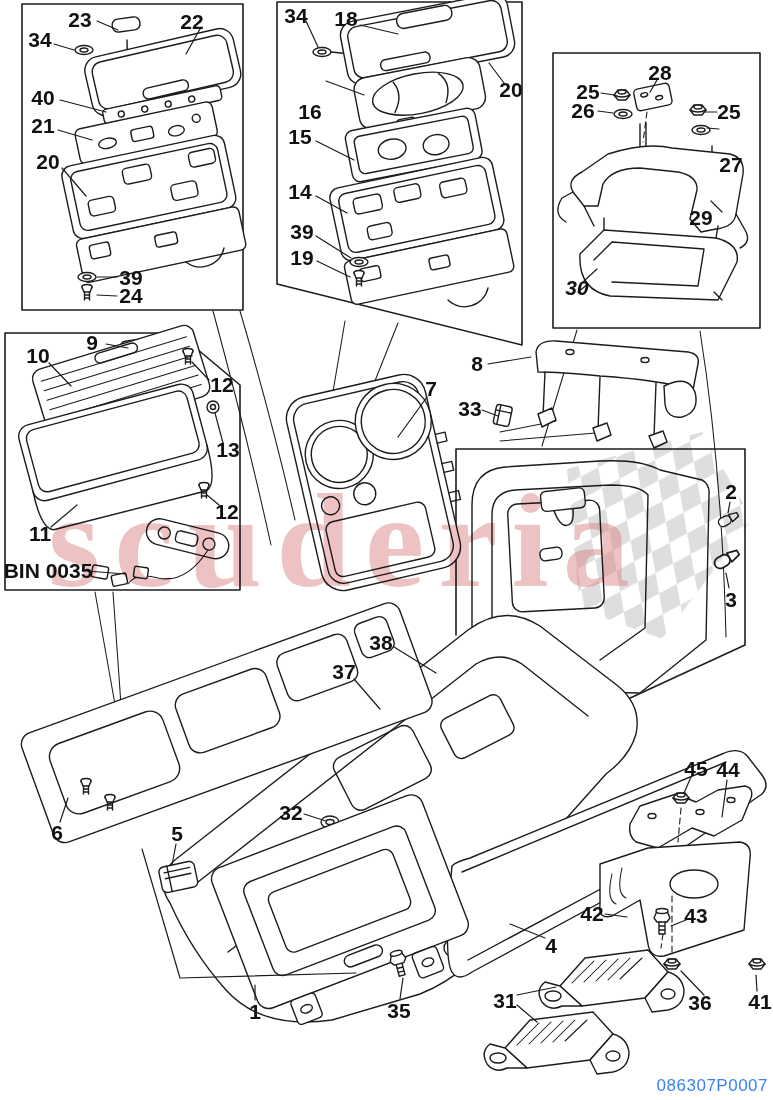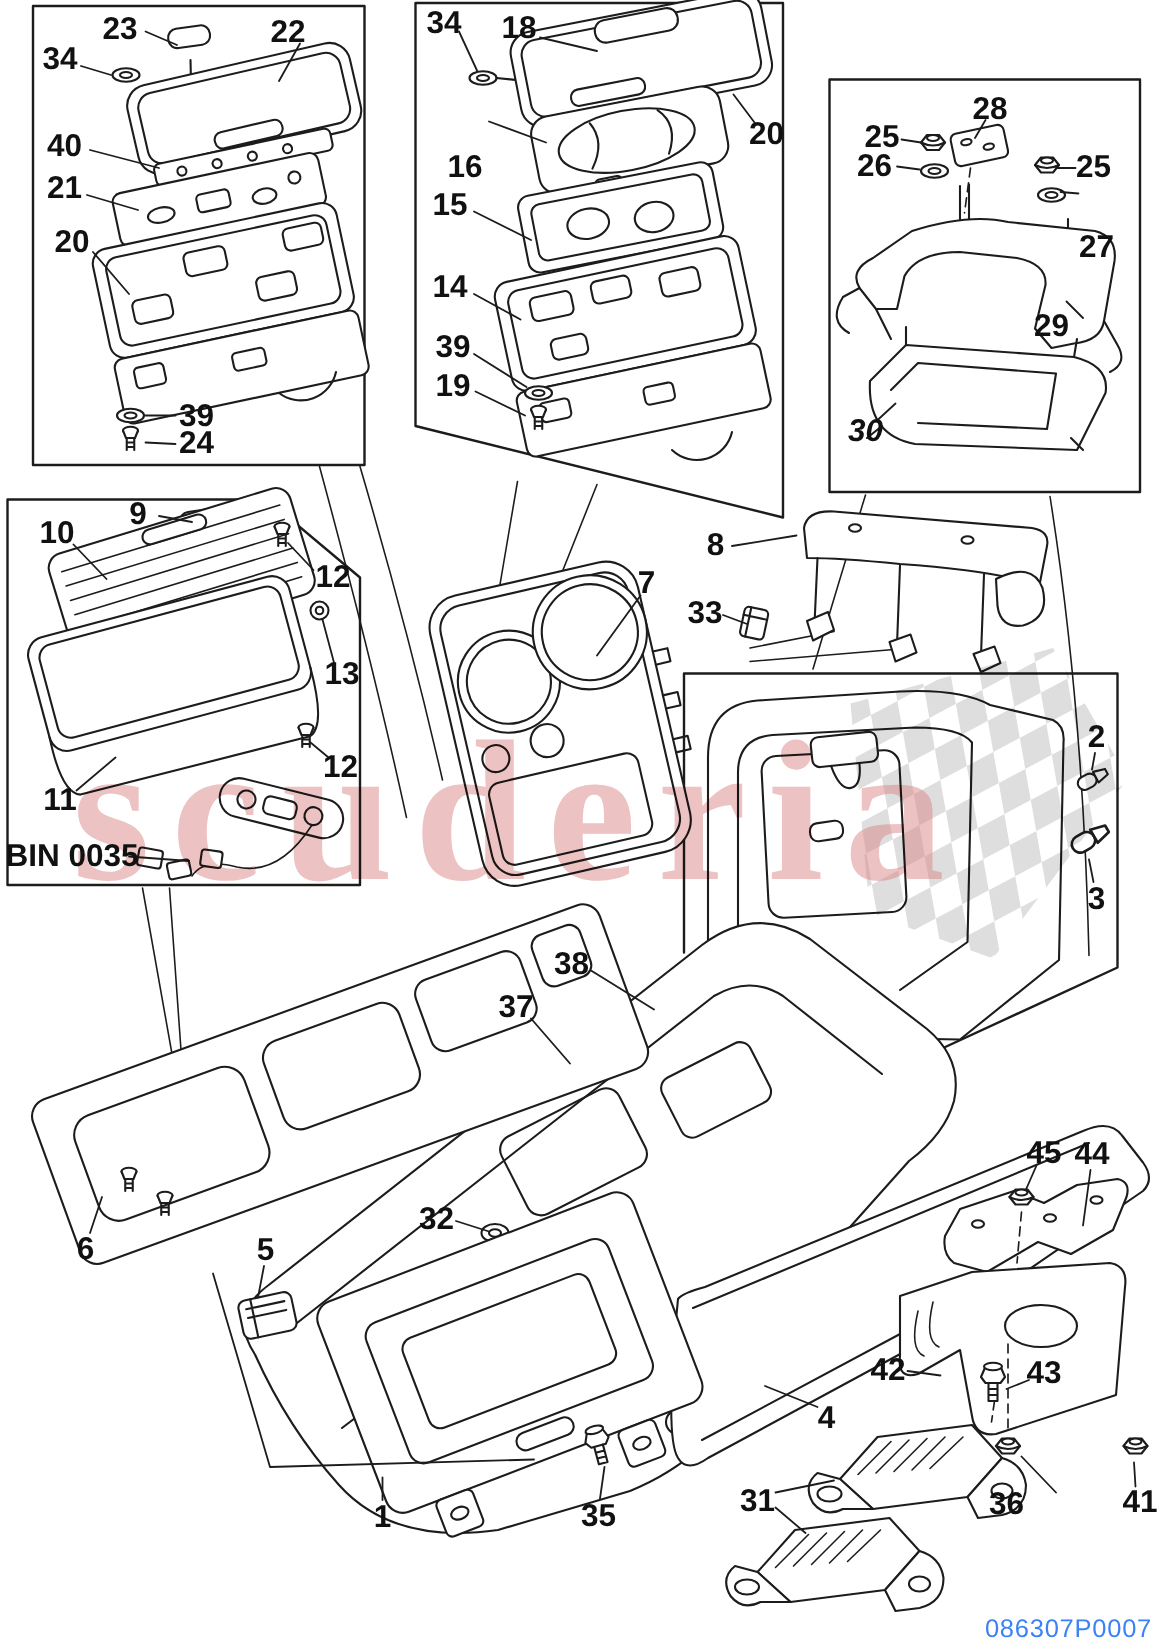--- a/index.html
+++ b/index.html
@@ -374,18 +374,18 @@
       <div class="plabel" style="left: 177px; top: 834px;">5</div>
       <div class="plabel" style="left: 291px; top: 813px;">32</div>
       <div class="plabel" style="left: 255px; top: 1012px;">1</div>
       <div class="plabel" style="left: 399px; top: 1011px;">35</div>
       <div class="plabel" style="left: 505px; top: 1001px;">31</div>
       <div class="plabel" style="left: 696px; top: 769px;">45</div>
       <div class="plabel" style="left: 728px; top: 770px;">44</div>
       <div class="plabel" style="left: 592px; top: 914px;">42</div>
       <div class="plabel" style="left: 696px; top: 916px;">43</div>
       <div class="plabel" style="left: 551px; top: 946px;">4</div>
-      <div class="plabel" style="left: 671px; top: 1003px;">36</div>
+      <div class="plabel" style="left: 700px; top: 1003px;">36</div>
       <div class="plabel" style="left: 760px; top: 1002px;">41</div>
     </div>
 
   <div class="code">086307P0007</div>
 </div>
 
 </body></html>

